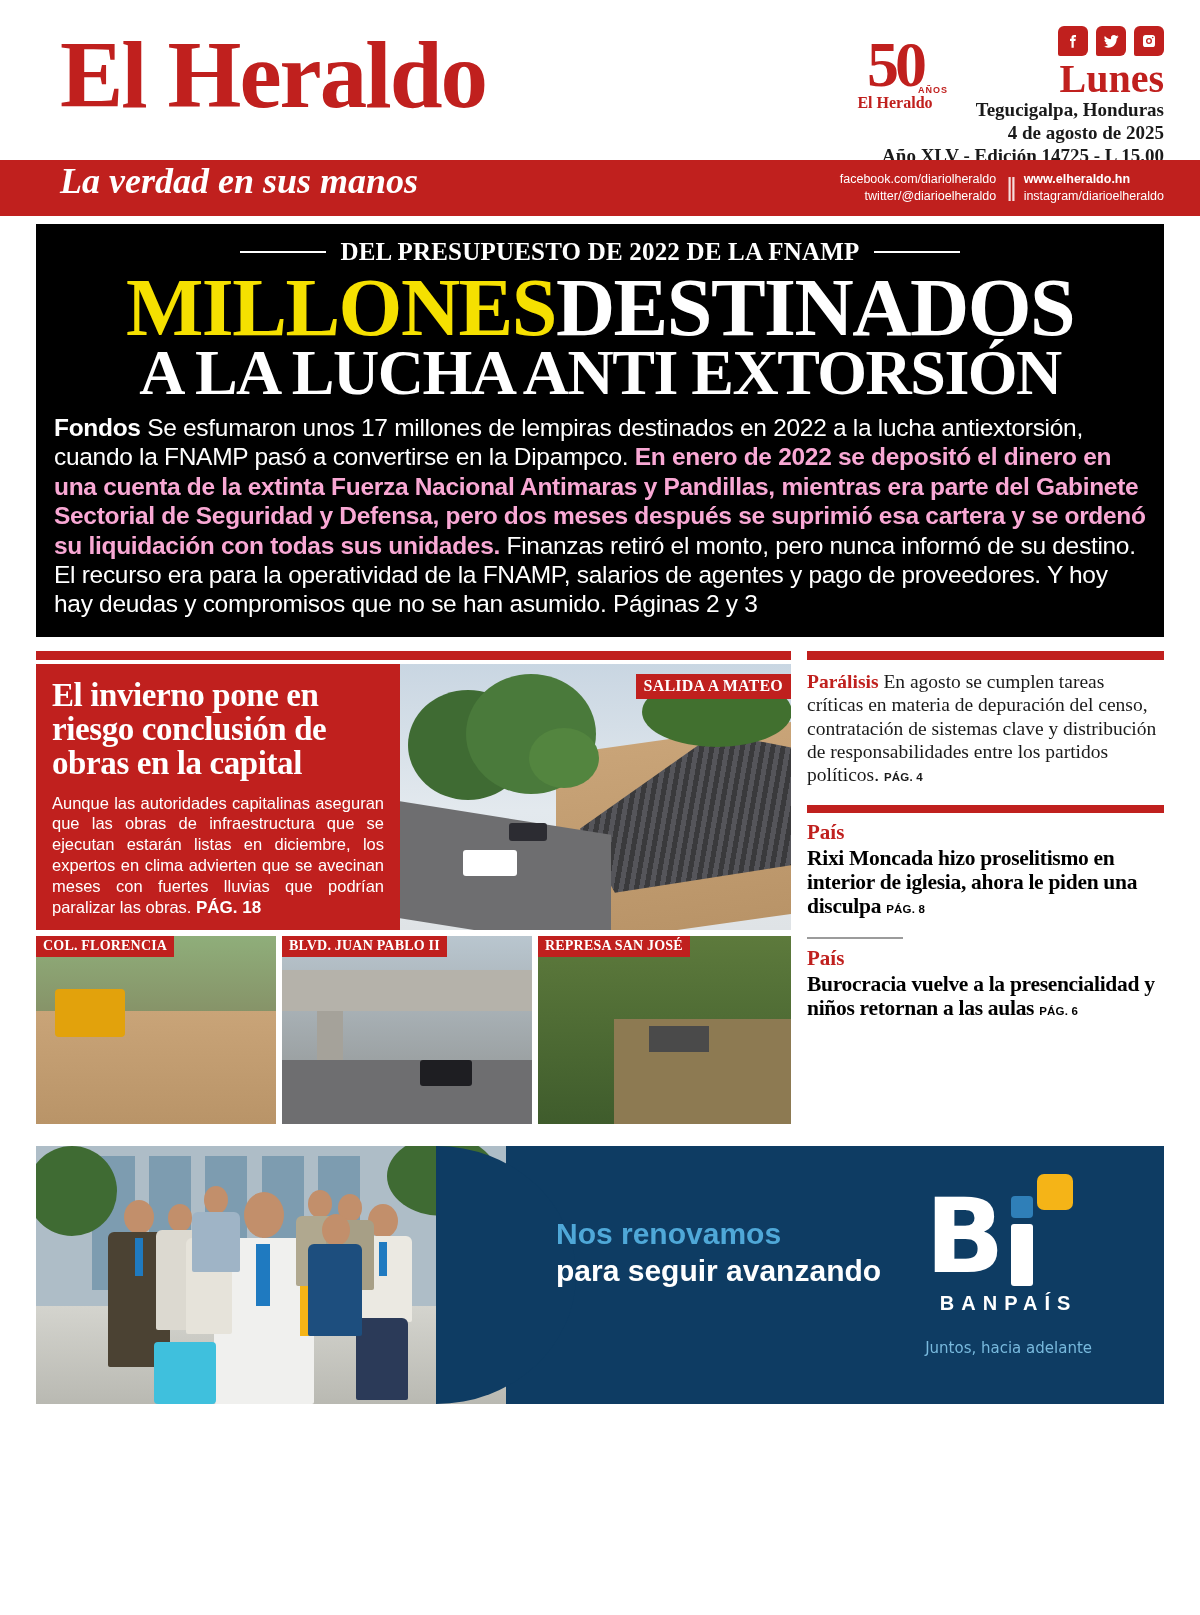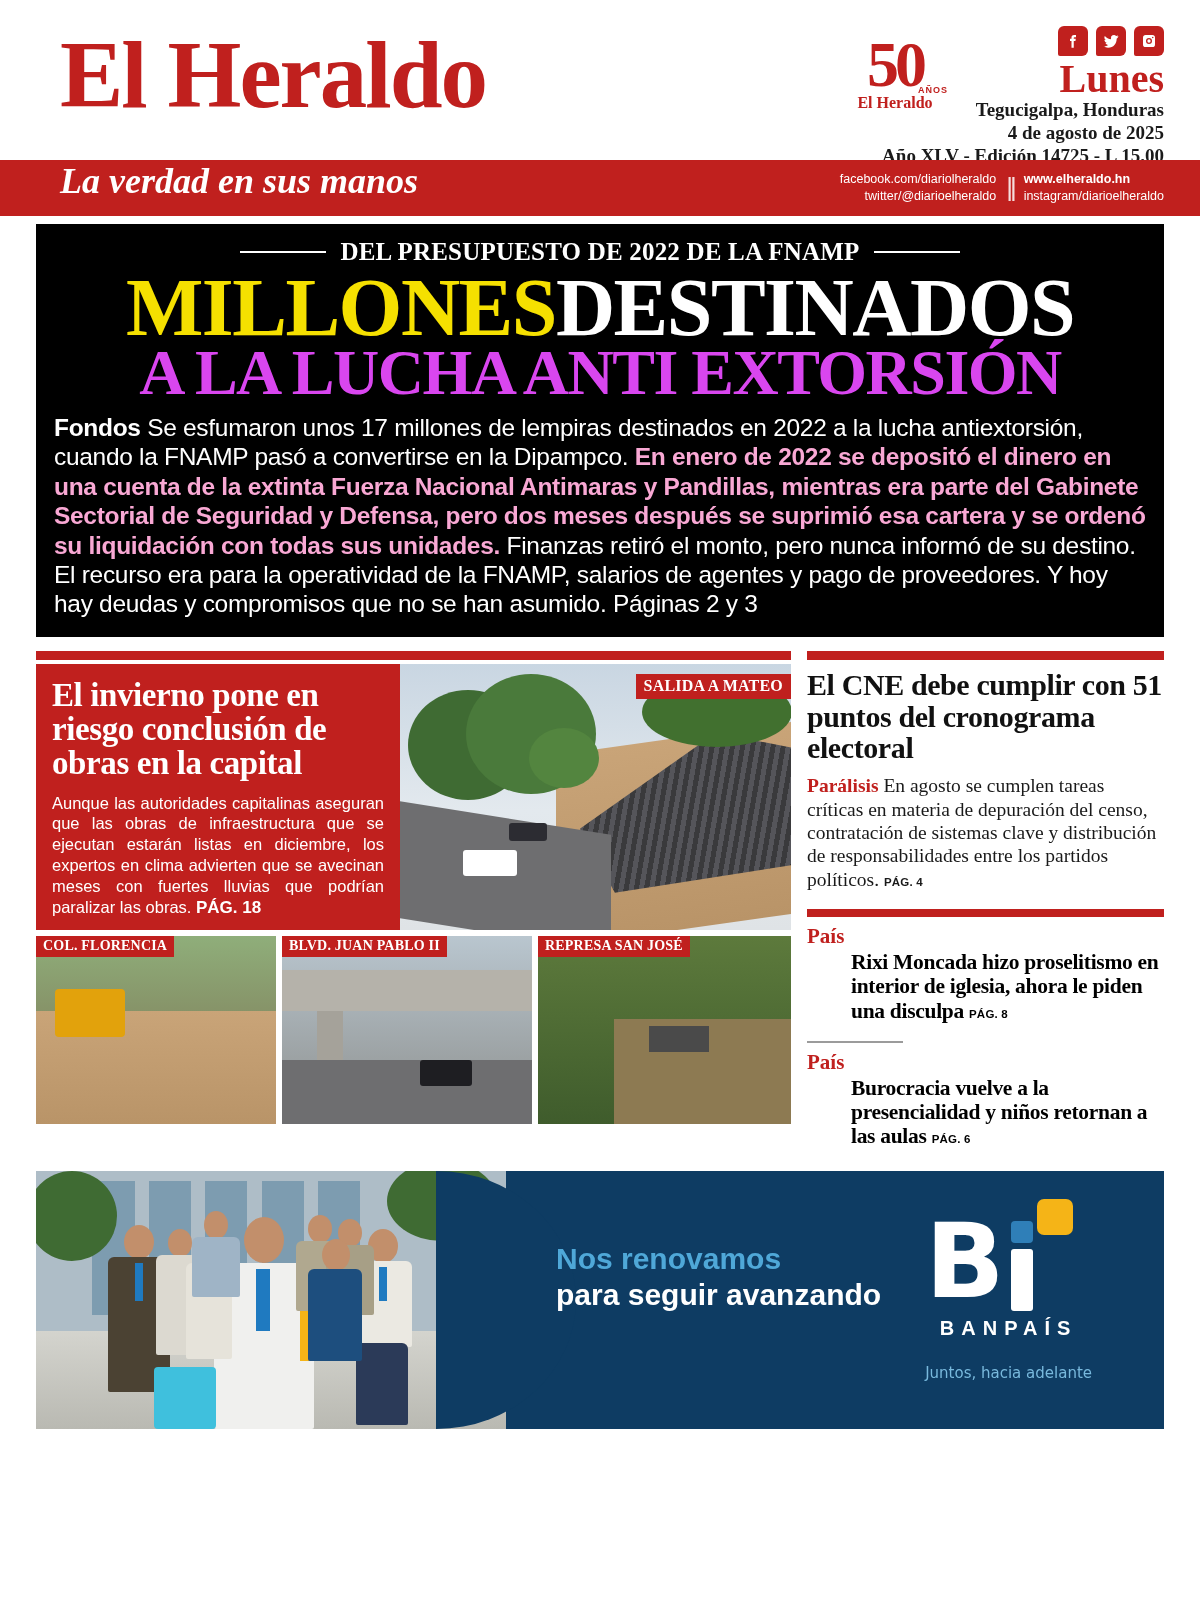--- a/index.html
+++ b/index.html
@@ -65,21 +65,21 @@
   }
   .hl{
     font-family:"Liberation Serif", serif;font-weight:bold;
     line-height:.87;letter-spacing:-1.5px;
     text-align:center;
   }
   .hl1{font-size:86px;color:#f5e000;margin-top:2px;}
   .hl2{font-size:82px;}
   .hl2 .y{color:#f5e000;}
   .hl2 .w{color:#fff;}
-  .hl3{font-size:64px;color:#d946ef;margin-top:2px;}
+  .hl3{font-size:64px;color:#ffffff;margin-top:2px;}
 
   .deck{
     margin-top:12px;color:#fff;font-size:24.5px;line-height:1.2;
     font-family:"Liberation Sans", sans-serif;
     letter-spacing:-.3px;
   }
   .deck .lbl{font-weight:bold;}
   .deck .hi{color:#f9a8d4;font-weight:bold;}
 
   
@@ -130,21 +130,21 @@
   .r-body{
     font-family:"Liberation Serif", serif;font-size:19.5px;line-height:1.2;margin-top:10px;color:#1a1a1a;
   }
   .r-body .lbl{color:#c0201e;font-weight:bold;}
   .pagtag{font-family:"Liberation Sans", sans-serif;font-weight:bold;font-size:11.5px;letter-spacing:.2px;}
 
   .r-item{margin-top:18px;}
   .r-item .bar{height:8px;background:#c0201e;}
   .r-item .bar.thin{height:2px;background:#9b9b9b;width:96px;}
   .r-sec{font-family:"Liberation Serif", serif;font-weight:bold;color:#c0201e;font-size:21px;margin-top:7px;}
-  .r-title{font-family:"Liberation Serif", serif;font-weight:bold;font-size:21.5px;line-height:1.13;margin-top:1px;letter-spacing:-.3px;margin-left:44px;}
+  .r-title{font-family:"Liberation Serif", serif;font-weight:bold;font-size:21.5px;line-height:1.13;margin-top:1px;letter-spacing:-.3px;}
 
   
   .ad{margin:22px 36px 0 36px;position:relative;height:258px;display:flex;overflow:hidden;background:#0e3c63;}
   .ad-photo{position:relative;width:470px;overflow:hidden;background:#9fb6c4;}
   .ad-blue{position:relative;flex:1;background:#0e3c63;}
   .ad-curve{position:absolute;left:-70px;top:0;width:140px;height:100%;background:#0e3c63;border-radius:0 100% 100% 0/0 50% 50% 0;}
   .ad-text{position:absolute;left:50px;top:70px;color:#fff;font-weight:bold;font-size:30px;line-height:1.22;}
   .ad-text .cyan{color:#4fa8d8;}
   .ad-logo{position:absolute;right:72px;top:42px;text-align:center;}
   .bi{position:relative;width:150px;height:100px;}
@@ -285,21 +285,20 @@
           <div class="sky" style="background:linear-gradient(#5d7a3c,#3f5c2c);"></div>
           <div class="dirt" style="left:30%;top:44%;width:70%;height:56%;background:#8d7a52;"></div>
           <div style="position:absolute;left:44%;top:48%;width:60px;height:26px;background:#4a4a4a;"></div>
           <div class="tag-red">REPRESA SAN JOSÉ</div>
         </div>
       </div>
     </div>
 
     <div class="col-right">
       <div class="r-rule"></div>
-      <div class="r-head">El CNE debe cumplir con 51 puntos del cronograma electoral</div>
       <div class="r-body">
         <span class="lbl">Parálisis</span><span> En agosto se cumplen tareas críticas en materia de depuración del censo, contratación de sistemas clave y distribución de responsabilidades entre los partidos políticos. </span><span class="pagtag">PÁG. 4</span>
       </div>
 
       <div class="r-item">
         <div class="bar"></div>
         <div class="r-sec">País</div>
         <div class="r-title">
           <span>Rixi Moncada hizo proselitismo en interior de iglesia, ahora le piden una disculpa </span><span class="pagtag">PÁG. 8</span>
         </div>

